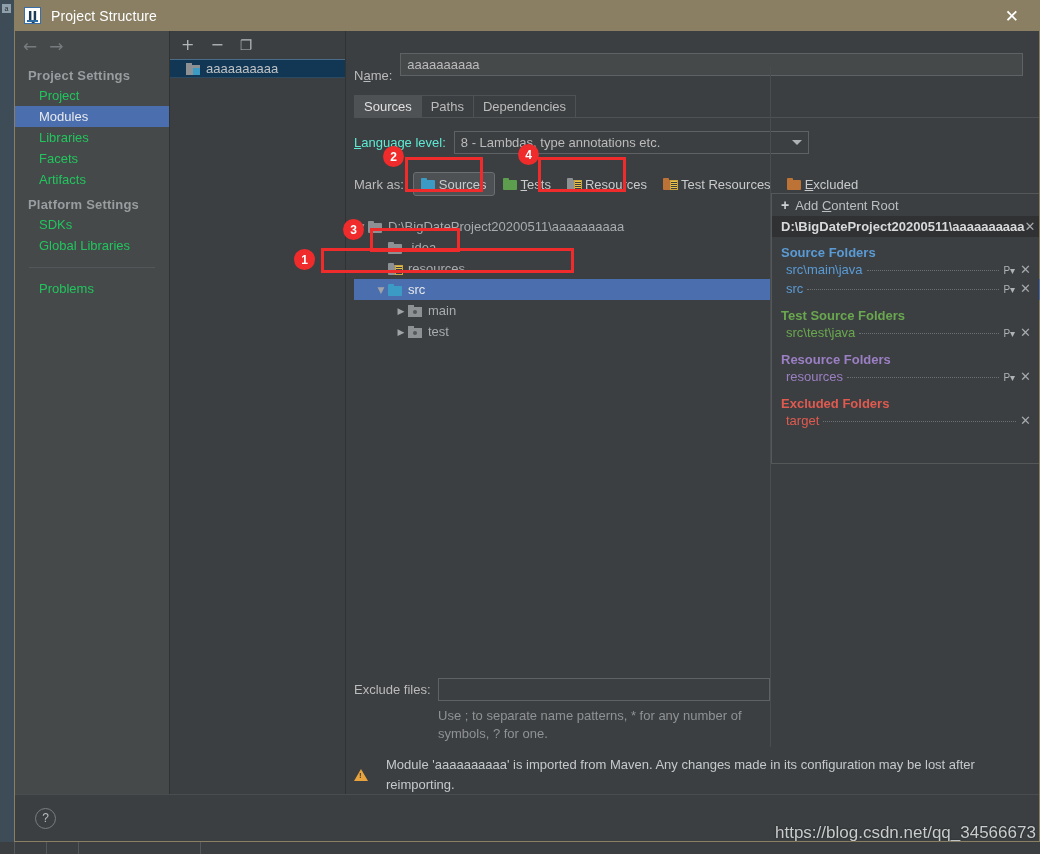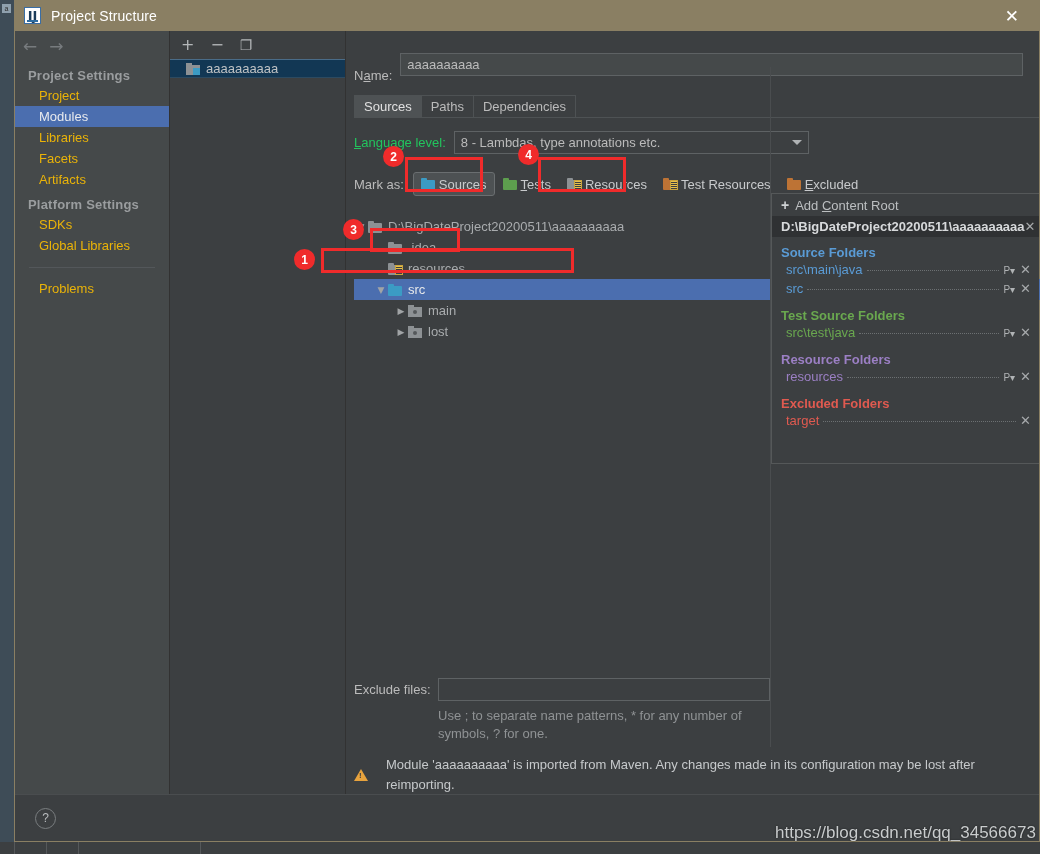--- a/index.html
+++ b/index.html
@@ -99,21 +99,21 @@
     cursor: default;
   }
   .nav-group {
     padding: 7px 0 2px 13px;
     font-size: 13px; font-weight: bold; color: #9a9d9f;
     letter-spacing: .2px;
   }
   .nav-item {
     height: 21px; line-height: 21px;
     padding-left: 24px;
-    font-size: 13px; color: #eab308;
+    font-size: 13px; color: #22c55e;
     cursor: default;
   }
   .nav-item.selected {
     background: #4b6eaf; color: #e8eaed;
   }
   .nav-sep {
     margin: 11px 14px 0 14px;
     border-top: 1px solid #53575a;
   }
   .nav-item.problems { margin-top: 10px; }
@@ -187,21 +187,21 @@
   .tabs-underline {
     position: absolute; left: 0; bottom: 0; width: 100%;
     border-bottom: 1px solid #4e5254;
   }
 
   .lang-row {
     display: flex; align-items: center;
     margin: 13px 0 0 8px;
     padding-right: 230px;
   }
-  .lang-label { font-size: 13px; color: #22c55e; margin-right: 8px; }
+  .lang-label { font-size: 13px; color: #5eead4; margin-right: 8px; }
   .lang-combo {
     flex: 1; height: 23px;
     background: #3c3f41; border: 1px solid #5e6264;
     display: flex; align-items: center; justify-content: space-between;
     padding: 0 6px;
     font-size: 13px; color: #bbbbbb;
     cursor: pointer;
   }
   .caret-down {
     width: 0; height: 0;
@@ -586,21 +586,21 @@
               </span>
             <span class="tree-label">main</span>
           </div>
           <div class="tree-row" style="padding-left:40px">
             <span class="twisty">▶</span>
             <span class="fi-dot">
                 <span class="tabp"></span>
                 <span class="bodyp"></span>
                 <span class="mark"></span>
               </span>
-            <span class="tree-label">lost</span>
+            <span class="tree-label">test</span>
           </div>
         </div>
 
         <div class="vdiv"></div>
 
         <div class="rootpanel">
           <div class="add-root">
             <span class="plus">+</span>
             <span>Add <u>C</u>ontent Root</span>
           </div>

